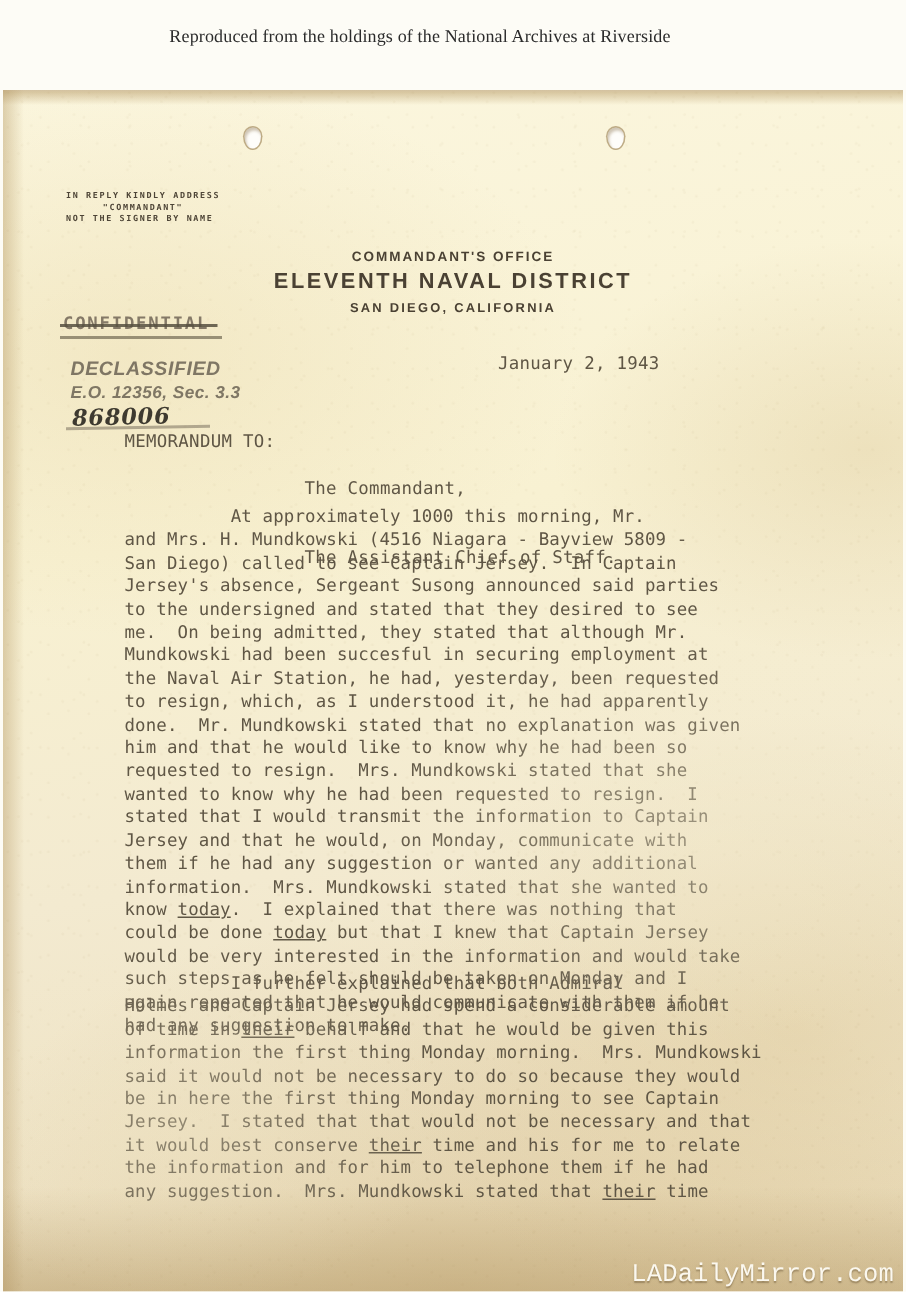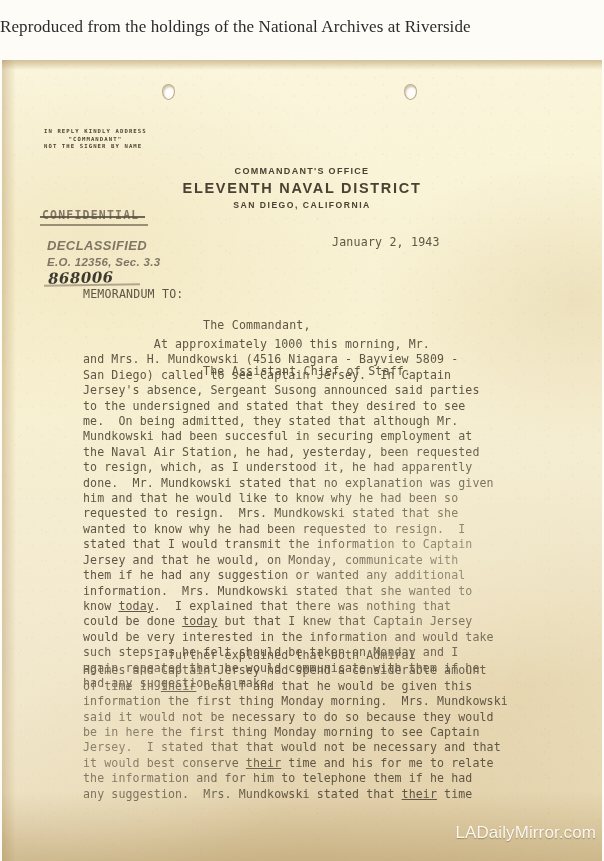--- a/index.html
+++ b/index.html
@@ -23,23 +23,23 @@
     background: #fdfcf6;
     overflow: hidden;
   }
 
   
   #archive-credit {
     position: absolute;
     top: 17px;
     left: 0;
     width: 560px;
-    text-align: left;
+    text-align: center;
     font-family: "Liberation Serif", serif;
-    font-size: 17px;
+    font-size: 12px;
     color: #2b2b2b;
     letter-spacing: 0.1px;
     white-space: nowrap;
   }
 
   
   #paper-sheet {
     position: absolute;
     left: 2px;
     top: 60px;
@@ -273,22 +273,22 @@
     pointer-events: none;
     background:
       radial-gradient(ellipse 300px 180px at 78% 62%, rgba(243,235,206,0.42), rgba(243,235,206,0) 75%),
       radial-gradient(ellipse 240px 160px at 20% 86%, rgba(240,230,198,0.34), rgba(240,230,198,0) 75%);
   }
 
   
   #watermark {
     position: absolute;
     right: 8px;
-    bottom: 18px;
-    font-family: Liberation Sans, sans-serif;
+    bottom: 1px;
+    font-family: Liberation Mono, monospace;
     font-size: 17px;
     color: #fbf8ef;
     letter-spacing: 0.1px;
     text-shadow: 0 1px 1px rgba(90,70,40,0.45);
   }
 </style>
 </head>
 <body>
 
 <div id="scan-canvas">

